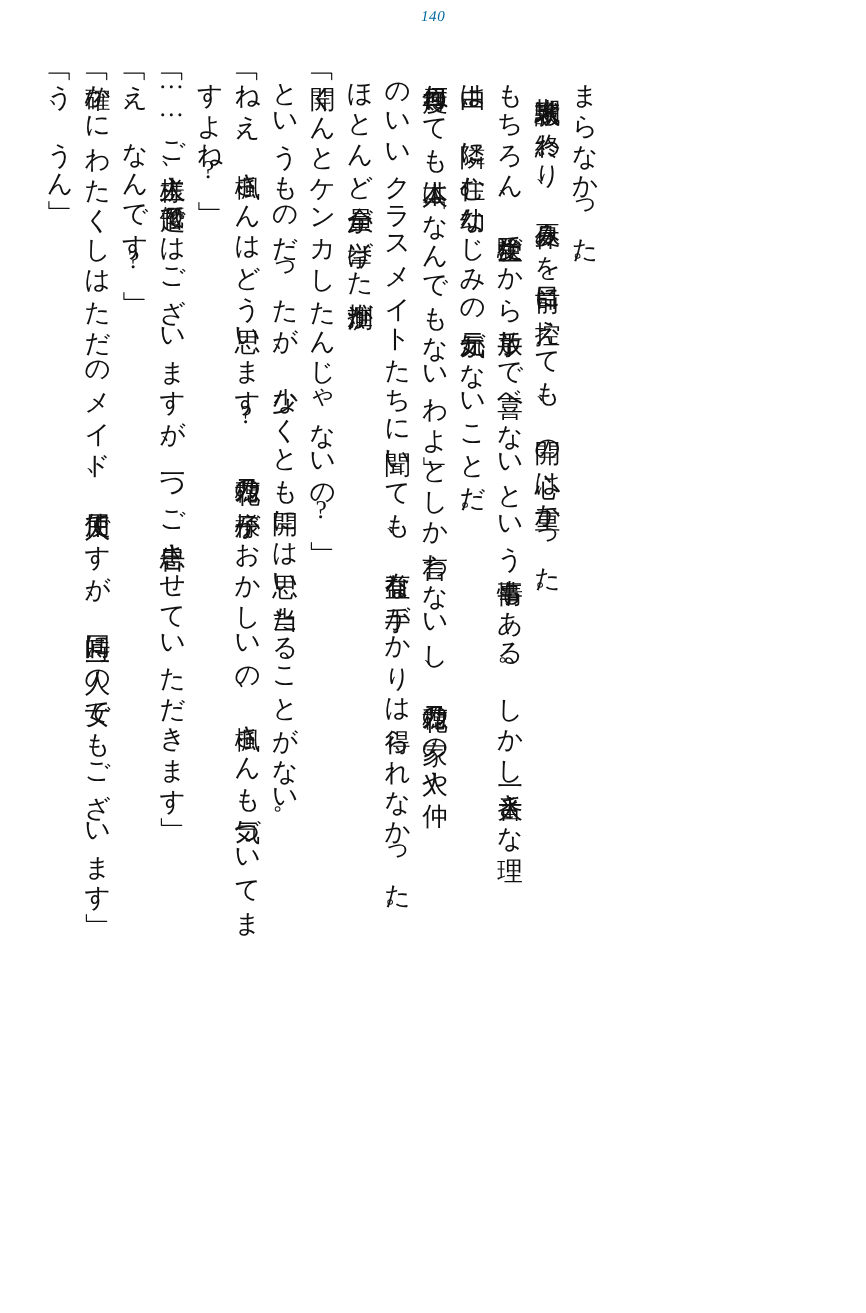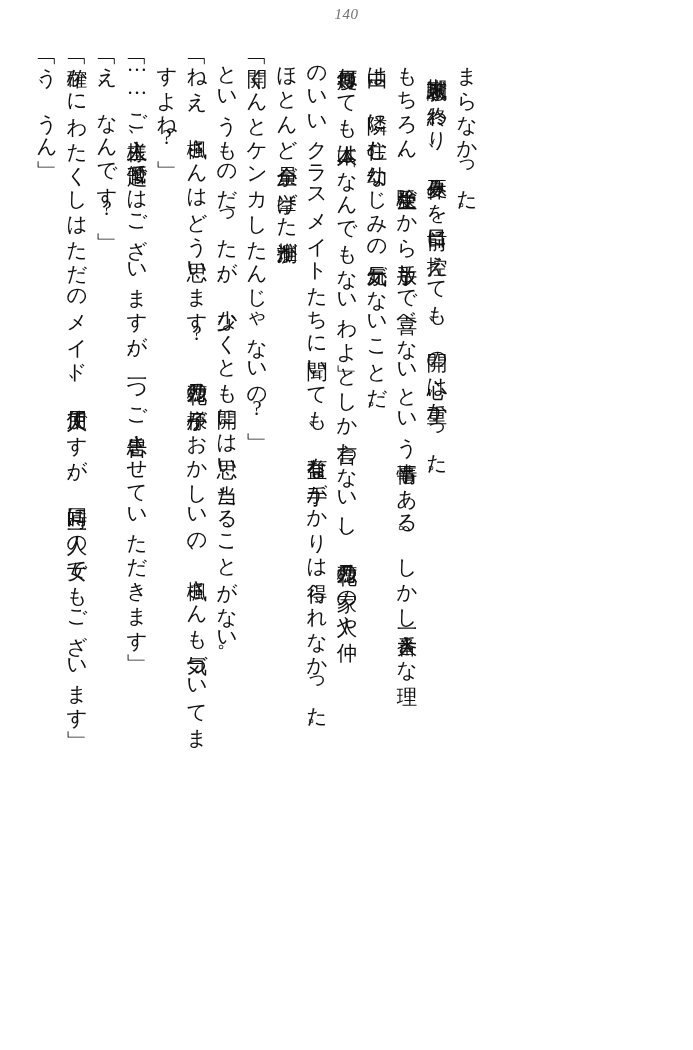--- a/index.html
+++ b/index.html
@@ -19,23 +19,23 @@
     overflow: hidden;
     box-sizing: border-box;
   }
   .page-number {
     position: absolute;
     top: 6px;
     left: 0;
     width: 693px;
     text-align: center;
     font-style: italic;
-    font-size: 15px;
+    font-size: 12px;
     letter-spacing: 0.5px;
-    color: #737373;
+    color: #0369a1;
   }
   .text-block {
     position: absolute;
     top: 52px;
     right: 26px;
     height: 950px;
     width: 640px;
     display: flex;
     flex-direction: row;
     align-items: flex-start;

